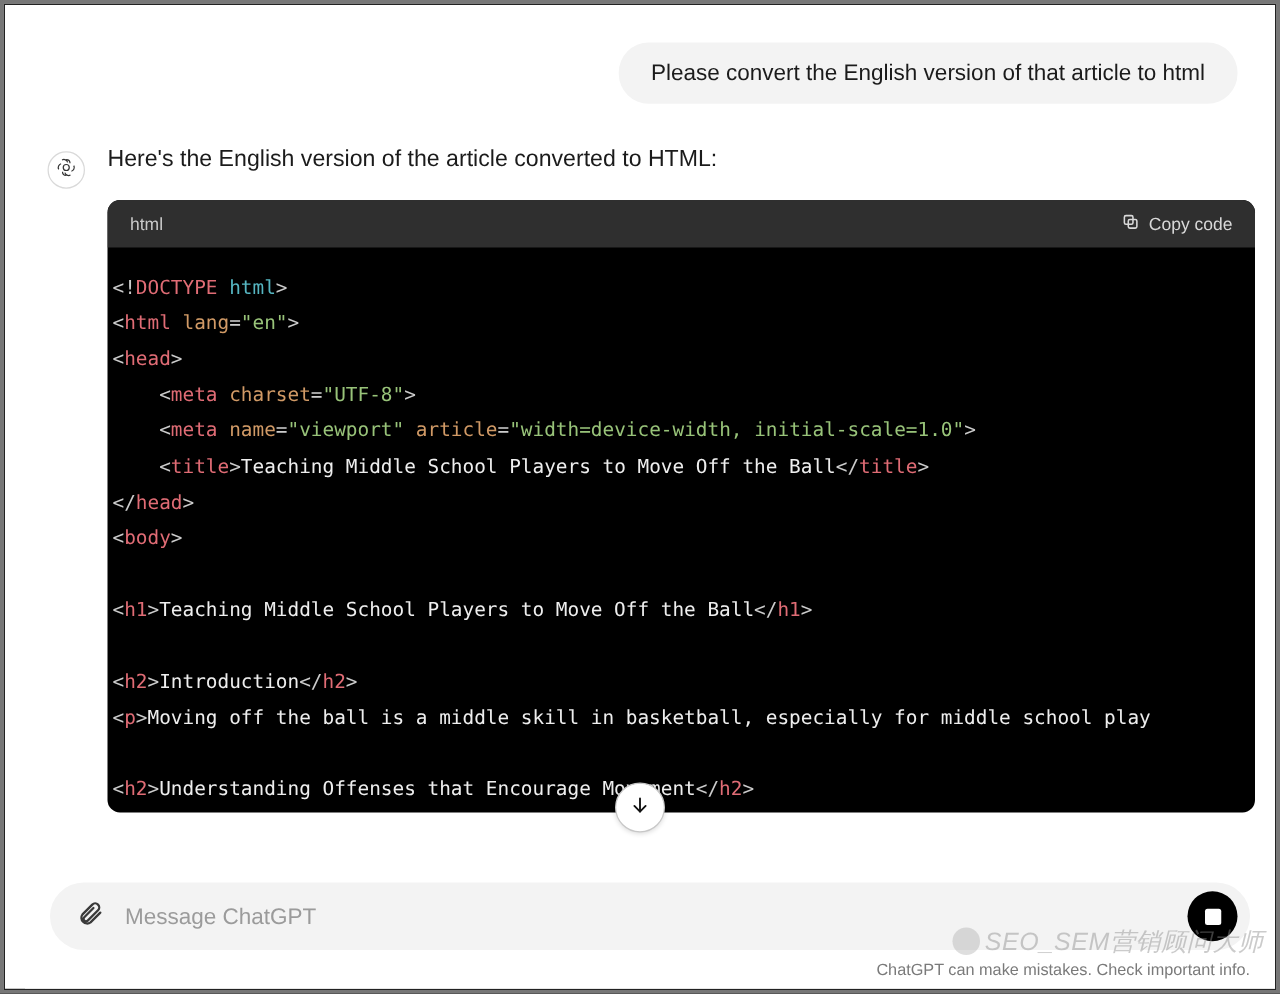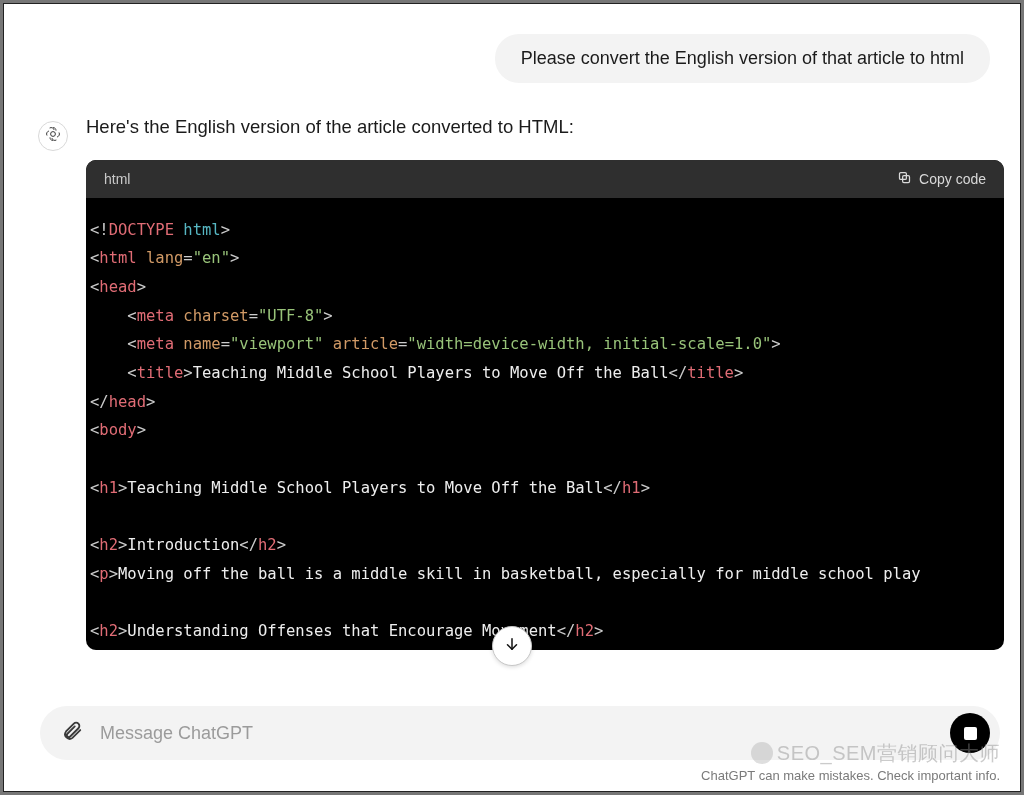--- a/index.html
+++ b/index.html
@@ -153,23 +153,24 @@
     width: 13px; height: 13px; background: #fff; border-radius: 2px;
   }
   .disclaimer {
     text-align: right;
     font-size: 13px;
     color: #7a7a7a;
     padding: 8px 0 2px;
   }
   .watermark {
     position: absolute;
-    right: 20px; bottom: 24px;
+    right: 9px; bottom: 24px;
     font-size: 20px;
     color: rgba(140,140,140,.45);
+    font-style: italic;
     font-family: Arial, sans-serif;
     letter-spacing: .5px;
     pointer-events: none;
     white-space: nowrap;
   }
   .watermark .wm-icon{
     display:inline-block; width:22px; height:22px;
     border-radius:50%; background:rgba(160,160,160,.35);
     vertical-align:middle; margin-right:4px; position:relative; top:-2px;
   }

